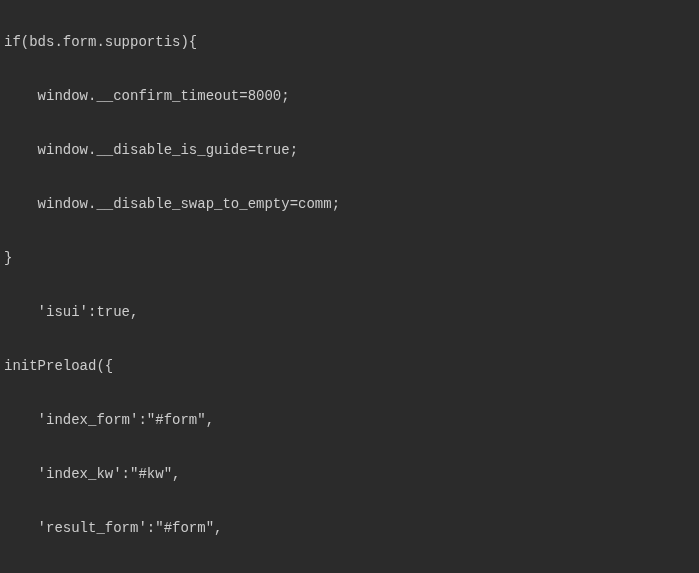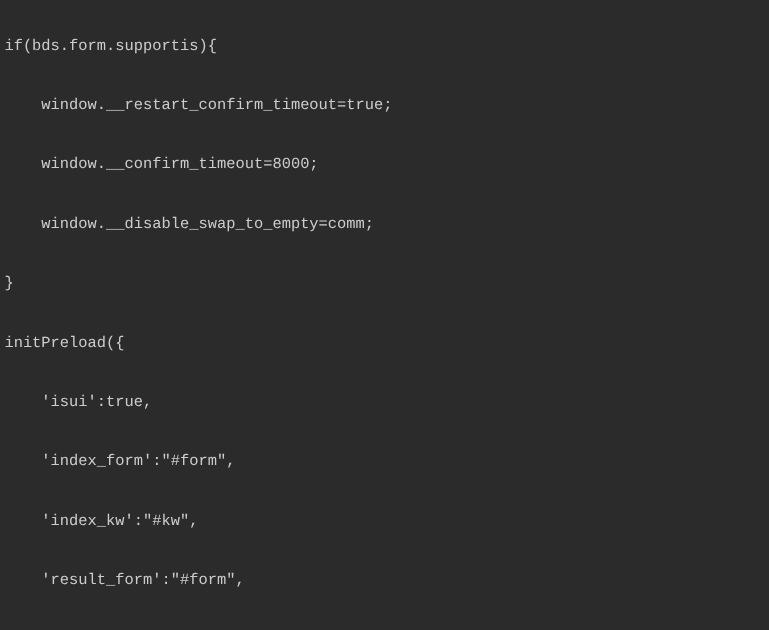--- a/index.html
+++ b/index.html
@@ -20,26 +20,26 @@
   }
   .line {
     display: block;
   }
 </style>
 </head>
 <body>
 
 <div class="code-container">
 <span class="line">if(bds.form.supportis){</span>
-<span class="line">    window.__restart_confirm_timeout=true;</span>
 <span class="line">    window.__confirm_timeout=8000;</span>
+<span class="line">    window.__disable_is_guide=true;</span>
 <span class="line">    window.__disable_swap_to_empty=comm;</span>
 <span class="line">}</span>
+<span class="line">    'isui':true,</span>
 <span class="line">initPreload({</span>
-<span class="line">    'isui':true,</span>
 <span class="line">    'index_form':"#form",</span>
 <span class="line">    'index_kw':"#kw",</span>
 <span class="line">    'result_form':"#form",</span>
 
 
 
 
 
 
 

